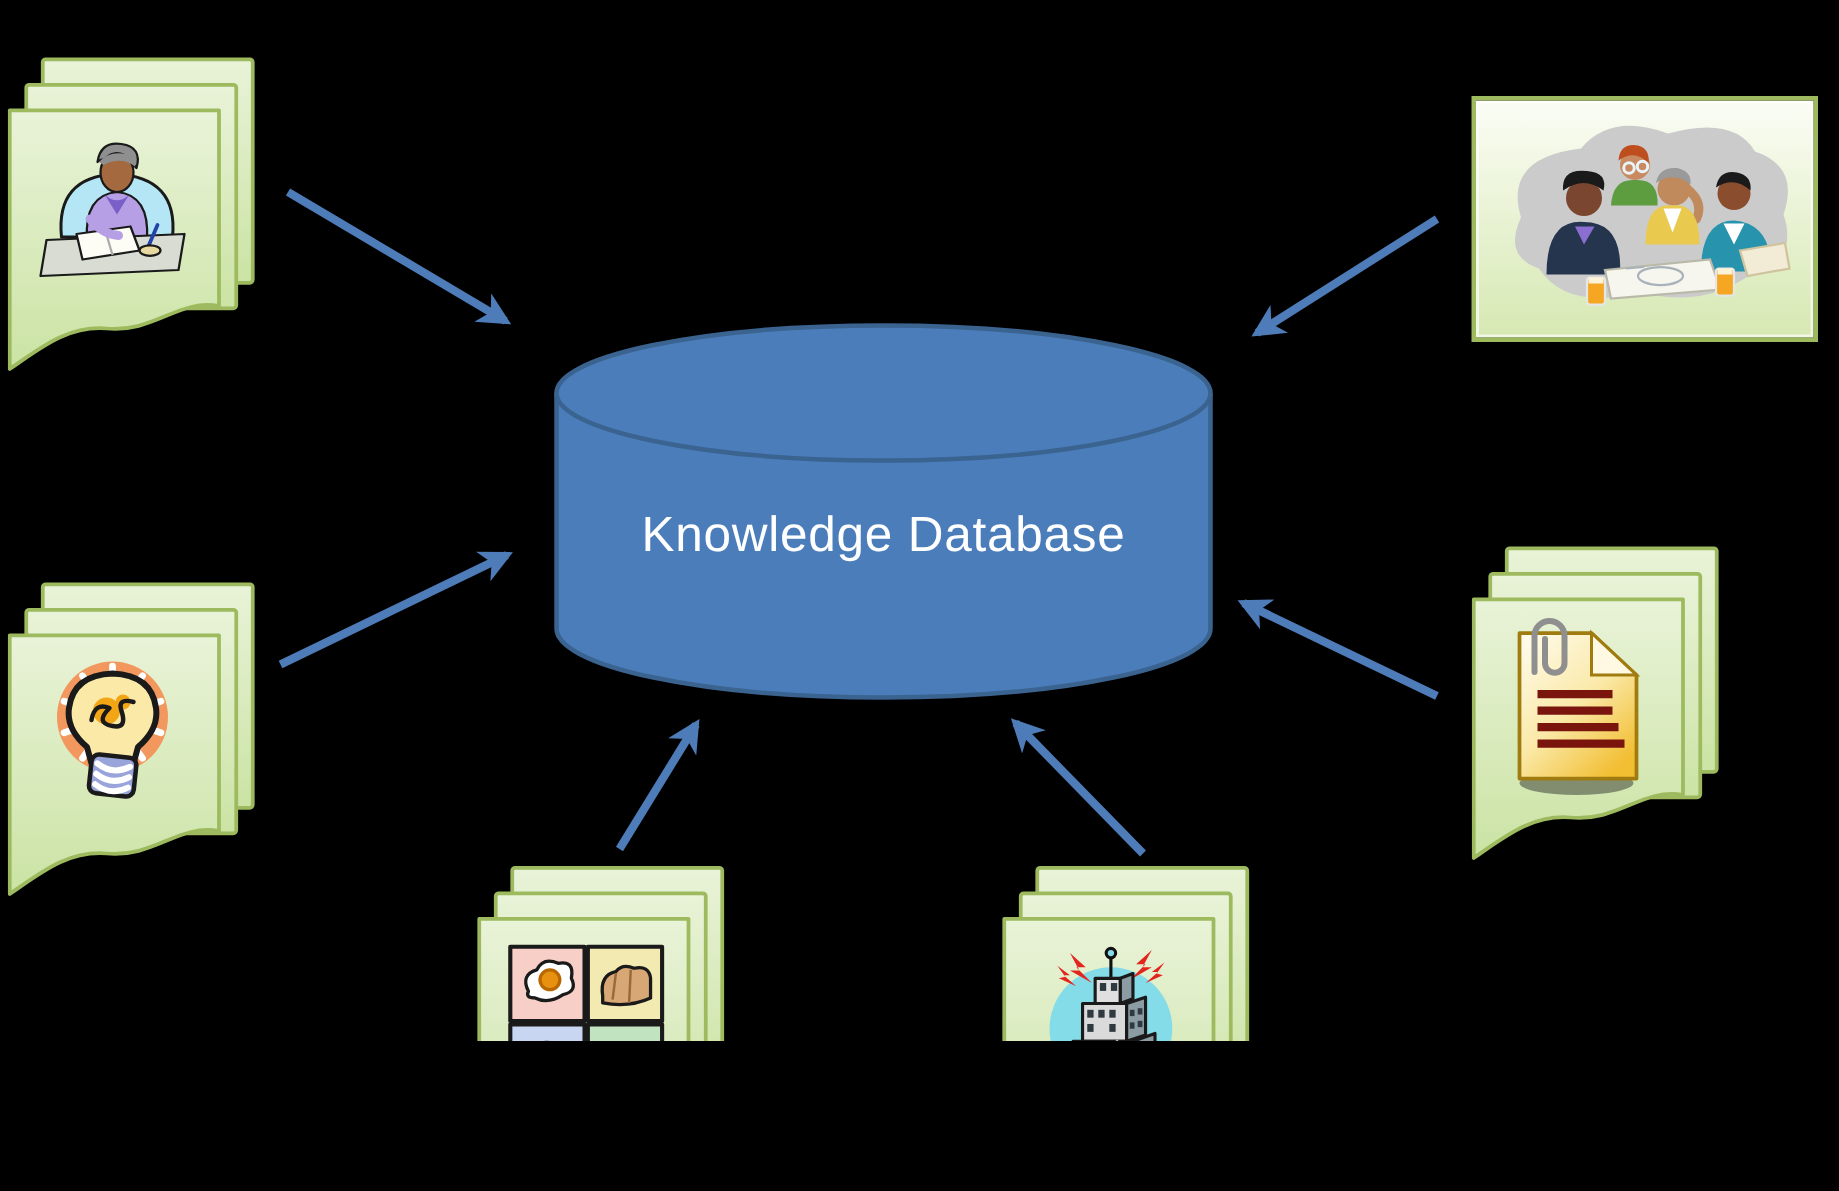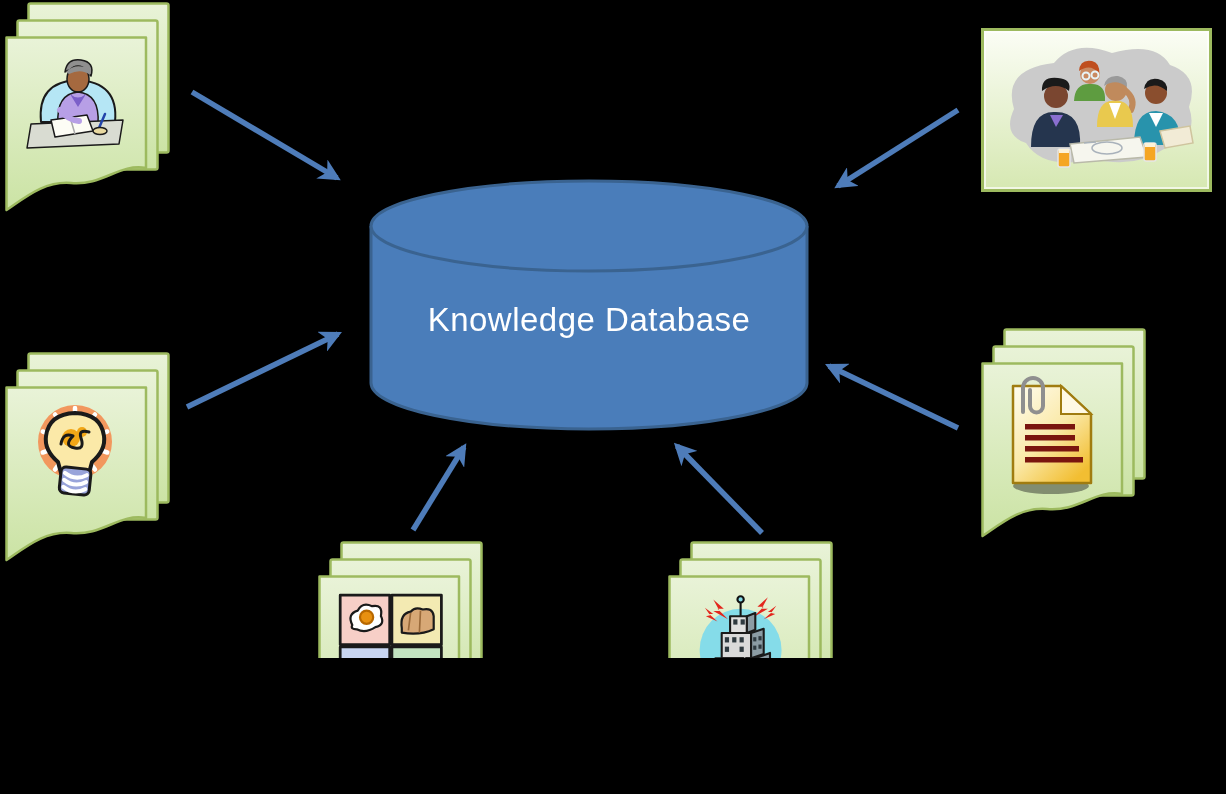--- a/index.html
+++ b/index.html
@@ -1,20 +1,21 @@
 <!DOCTYPE html>
 <html style="--canvas-bg: #000000; --db-fill: #4A7DBA; --db-stroke: #3A6390; --db-text: #FFFFFF; --arrow: #4E7CB9; --note-border: #9DBA5F; --note-fill-top: #E9F3D8; --note-fill-bottom: #CBE3A4; --panel-fill-top: #FBFDF5; --panel-fill-bottom: #D6E8B2;"><head>
 <meta charset="utf-8">
 <style>
   html,body { margin:0; padding:0; background:#000; }
   .stage {
     position:relative; width:1226px; height:658px;
     background:var(--canvas-bg,#000);
     font-family:"Liberation Sans", sans-serif;
     overflow:hidden;
+    margin-top:36px;
   }
   .stage svg { display:block; }
   .abs { position:absolute; }
 
   
   .note-sheet {
     fill:url(#noteGrad);
     stroke:var(--note-border,#9DBA5F);
     stroke-width:2.5;
     stroke-linejoin:round;

